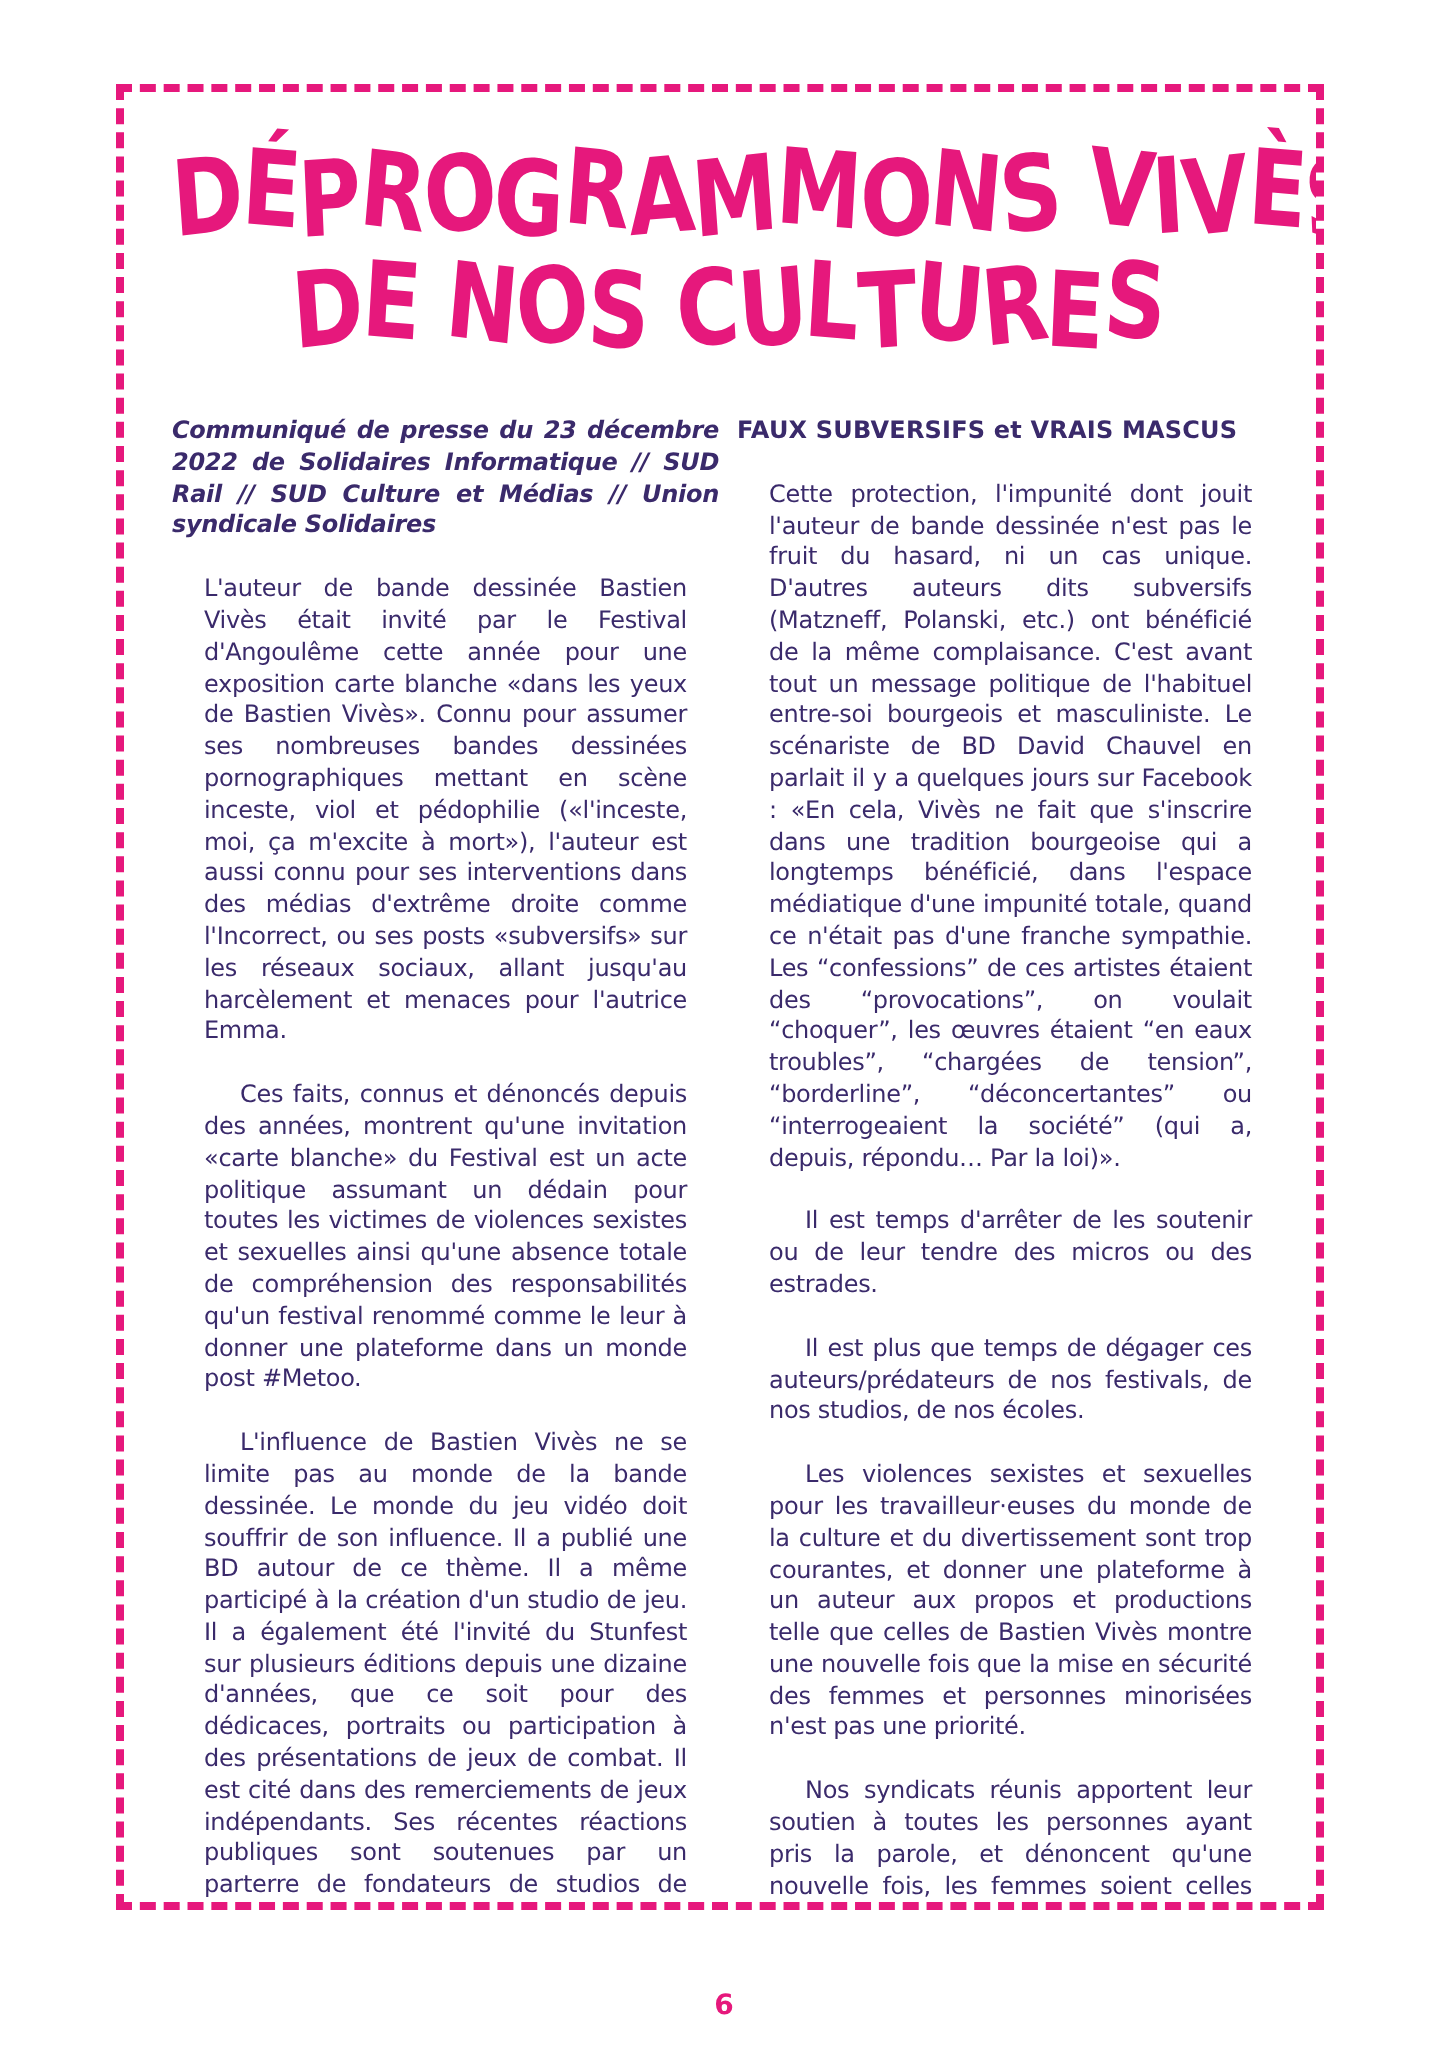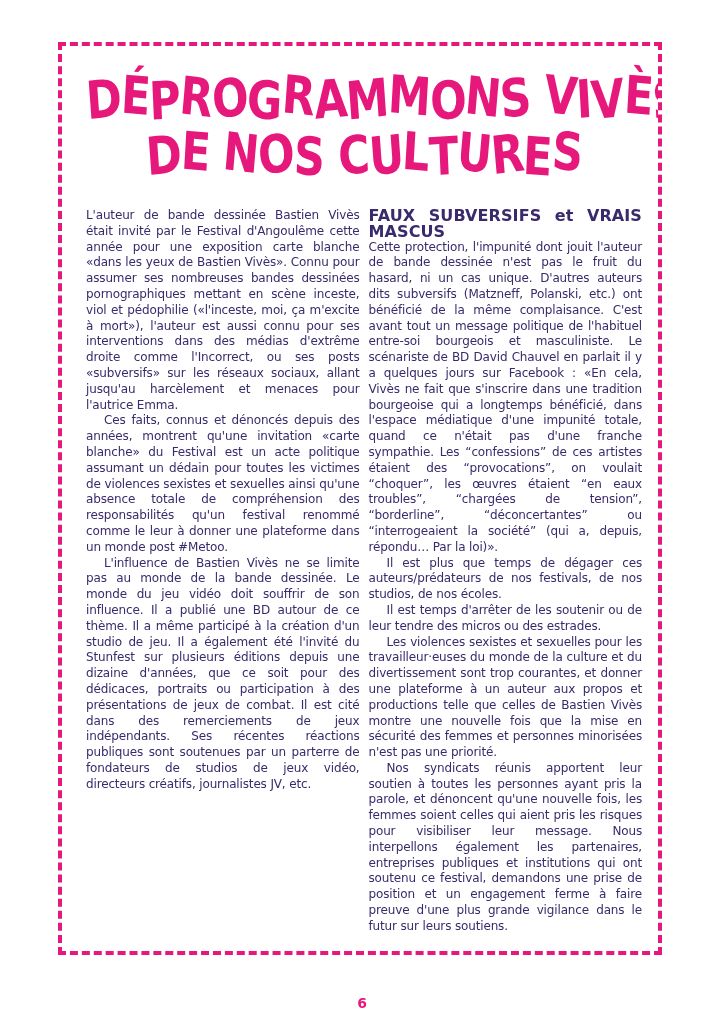--- a/index.html
+++ b/index.html
@@ -58,27 +58,27 @@
     text-align: justify;
     color: var(--ink);
     letter-spacing: -0.15px;
   }
   .intro {
     font-style: italic;
     font-weight: bold;
     margin: 0 0 16px 0;
   }
   .heading {
-    font-size: 16px;
+    font-size: 12px;
     font-weight: bold;
     letter-spacing: 0.1px;
     margin: 0;
     color: var(--ink);
   }
-  .para { margin: 0; }
+  .para { margin: 16px; }
   .para.indent { text-indent: 1.5em; }
   .pagenum {
     position: absolute;
     left: 0;
     right: 0;
     bottom: 13px;
     text-align: center;
     color: var(--accent);
     font-weight: bold;
     font-size: 14px;
@@ -91,30 +91,31 @@
   <div class="frame">
 
     <h1 class="title">
       <span class="tline ransom"><span style="display:inline-block;transform:rotate(-5deg) translateY(1px)">D</span><span style="display:inline-block;transform:rotate(4deg) translateY(-2px)">É</span><span style="display:inline-block;transform:rotate(-3deg) translateY(2px)">P</span><span style="display:inline-block;transform:rotate(6deg) translateY(-1px)">R</span><span style="display:inline-block;transform:rotate(-6deg) translateY(0px)">O</span><span style="display:inline-block;transform:rotate(3deg) translateY(2px)">G</span><span style="display:inline-block;transform:rotate(5deg) translateY(-2px)">R</span><span style="display:inline-block;transform:rotate(-4deg) translateY(1px)">A</span><span style="display:inline-block;transform:rotate(-5deg) translateY(1px)">M</span><span style="display:inline-block;transform:rotate(4deg) translateY(-2px)">M</span><span style="display:inline-block;transform:rotate(-3deg) translateY(2px)">O</span><span style="display:inline-block;transform:rotate(6deg) translateY(-1px)">N</span><span style="display:inline-block;transform:rotate(-6deg) translateY(0px)">S</span> <span style="display:inline-block;transform:rotate(5deg) translateY(-2px)">V</span><span style="display:inline-block;transform:rotate(-4deg) translateY(1px)">I</span><span style="display:inline-block;transform:rotate(-5deg) translateY(1px)">V</span><span style="display:inline-block;transform:rotate(4deg) translateY(-2px)">È</span><span style="display:inline-block;transform:rotate(-3deg) translateY(2px)">S</span></span>
       <span class="tline ransom"><span style="display:inline-block;transform:rotate(-5deg) translateY(1px)">D</span><span style="display:inline-block;transform:rotate(4deg) translateY(-2px)">E</span> <span style="display:inline-block;transform:rotate(6deg) translateY(-1px)">N</span><span style="display:inline-block;transform:rotate(-6deg) translateY(0px)">O</span><span style="display:inline-block;transform:rotate(3deg) translateY(2px)">S</span> <span style="display:inline-block;transform:rotate(-4deg) translateY(1px)">C</span><span style="display:inline-block;transform:rotate(-5deg) translateY(1px)">U</span><span style="display:inline-block;transform:rotate(4deg) translateY(-2px)">L</span><span style="display:inline-block;transform:rotate(-3deg) translateY(2px)">T</span><span style="display:inline-block;transform:rotate(6deg) translateY(-1px)">U</span><span style="display:inline-block;transform:rotate(-6deg) translateY(0px)">R</span><span style="display:inline-block;transform:rotate(3deg) translateY(2px)">E</span><span style="display:inline-block;transform:rotate(5deg) translateY(-2px)">S</span></span>
     </h1>
 
     <div class="columns">
 
       <div class="col">
+        <p class="intro">Communiqué de presse du 23 décembre 2022 de Solidaires Informatique // SUD Rail // SUD Culture et Médias // Union syndicale Solidaires</p>
         <p class="para">L'auteur de bande dessinée Bastien Vivès était invité par le Festival d'Angoulême cette année pour une exposition carte blanche «dans les yeux de Bastien Vivès». Connu pour assumer ses nombreuses bandes dessinées pornographiques mettant en scène inceste, viol et pédophilie («l'inceste, moi, ça m'excite à mort»), l'auteur est aussi connu pour ses interventions dans des médias d'extrême droite comme l'Incorrect, ou ses posts «subversifs» sur les réseaux sociaux, allant jusqu'au harcèlement et menaces pour l'autrice Emma.</p>
         <p class="para indent">Ces faits, connus et dénoncés depuis des années, montrent qu'une invitation «carte blanche» du Festival est un acte politique assumant un dédain pour toutes les victimes de violences sexistes et sexuelles ainsi qu'une absence totale de compréhension des responsabilités qu'un festival renommé comme le leur à donner une plateforme dans un monde post #Metoo.</p>
         <p class="para indent">L'influence de Bastien Vivès ne se limite pas au monde de la bande dessinée. Le monde du jeu vidéo doit souffrir de son influence. Il a publié une BD autour de ce thème. Il a même participé à la création d'un studio de jeu. Il a également été l'invité du Stunfest sur plusieurs éditions depuis une dizaine d'années, que ce soit pour des dédicaces, portraits ou participation à des présentations de jeux de combat. Il est cité dans des remerciements de jeux indépendants. Ses récentes réactions publiques sont soutenues par un parterre de fondateurs de studios de jeux vidéo, directeurs créatifs, journalistes JV, etc.</p>
       </div>
 
       <div class="col">
         <h2 class="heading">FAUX SUBVERSIFS et VRAIS MASCUS</h2>
         <p class="para">Cette protection, l'impunité dont jouit l'auteur de bande dessinée n'est pas le fruit du hasard, ni un cas unique. D'autres auteurs dits subversifs (Matzneff, Polanski, etc.) ont bénéficié de la même complaisance. C'est avant tout un message politique de l'habituel entre-soi bourgeois et masculiniste. Le scénariste de BD David Chauvel en parlait il y a quelques jours sur Facebook : «En cela, Vivès ne fait que s'inscrire dans une tradition bourgeoise qui a longtemps bénéficié, dans l'espace médiatique d'une impunité totale, quand ce n'était pas d'une franche sympathie. Les “confessions” de ces artistes étaient des “provocations”, on voulait “choquer”, les œuvres étaient “en eaux troubles”, “chargées de tension”, “borderline”, “déconcertantes” ou “interrogeaient la société” (qui a, depuis, répondu… Par la loi)».</p>
+        <p class="para indent">Il est temps d'arrêter de les soutenir ou de leur tendre des micros ou des estrades.</p>
         <p class="para indent">Il est plus que temps de dégager ces auteurs/prédateurs de nos festivals, de nos studios, de nos écoles.</p>
-        <p class="para indent">Il est temps d'arrêter de les soutenir ou de leur tendre des micros ou des estrades.</p>
         <p class="para indent">Les violences sexistes et sexuelles pour les travailleur·euses du monde de la culture et du divertissement sont trop courantes, et donner une plateforme à un auteur aux propos et productions telle que celles de Bastien Vivès montre une nouvelle fois que la mise en sécurité des femmes et personnes minorisées n'est pas une priorité.</p>
         <p class="para indent">Nos syndicats réunis apportent leur soutien à toutes les personnes ayant pris la parole, et dénoncent qu'une nouvelle fois, les femmes soient celles qui aient pris les risques pour visibiliser leur message. Nous interpellons également les partenaires, entreprises publiques et institutions qui ont soutenu ce festival, demandons une prise de position et un engagement ferme à faire preuve d'une plus grande vigilance dans le futur sur leurs soutiens.</p>
       </div>
 
     </div>
   </div>
 
   <div class="pagenum">6</div>
 </div>
 

